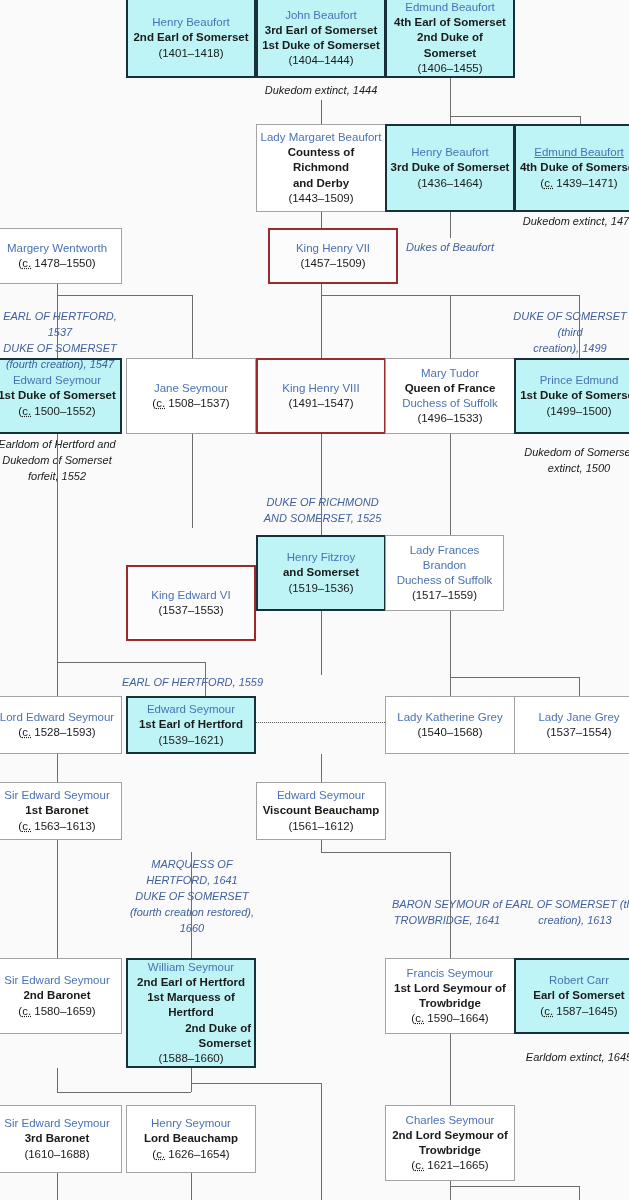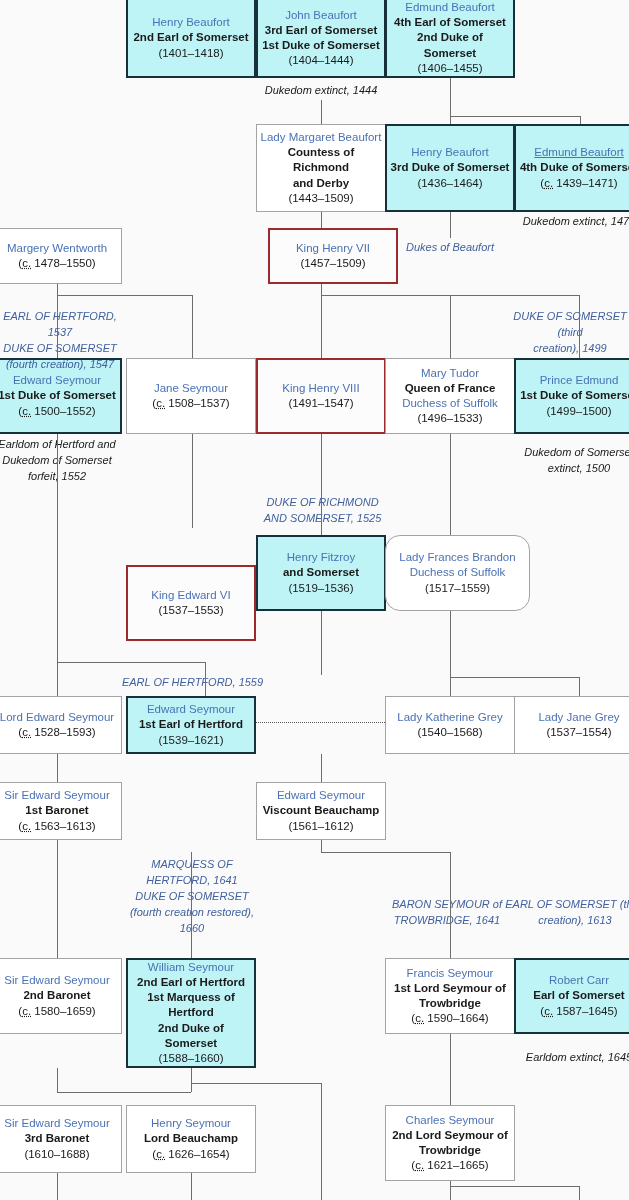--- a/index.html
+++ b/index.html
@@ -109,21 +109,21 @@
     </div>
     <div class="bx rd" style="left: 126px; top: 565px; width: 130px; height: 76px;">
       <div class="nm">King Edward VI</div>
       <div class="dt">(1537–1553)</div>
     </div>
     <div class="bx cy" style="left: 256px; top: 535px; width: 130px; height: 76px;">
       <div class="nm">Henry Fitzroy</div>
       <div class="ti b">and Somerset</div>
       <div class="dt">(1519–1536)</div>
     </div>
-    <div class="bx " style="left: 385px; top: 535px; width: 145px; height: 76px; border-radius: 15px;">
+    <div class="bx " style="left: 385px; top: 535px; width: 119px; height: 76px;">
       <div class="nm">Lady Frances Brandon</div>
       <div class="ti lk">Duchess of Suffolk</div>
       <div class="dt">(1517–1559)</div>
     </div>
     <div class="bx " style="left: -8px; top: 696px; width: 130px; height: 58px;">
       <div class="nm">Lord Edward Seymour</div>
       <div class="dt">(<span class="c">c.</span> <span>1528–1593</span>)</div>
     </div>
     <div class="bx cy" style="left: 126px; top: 696px; width: 130px; height: 58px;">
       <div class="nm">Edward Seymour</div>
@@ -146,21 +146,21 @@
     <div class="bx " style="left: 256px; top: 782px; width: 130px; height: 58px;">
       <div class="nm">Edward Seymour</div>
       <div class="ti b">Viscount Beauchamp</div>
       <div class="dt">(1561–1612)</div>
     </div>
     <div class="bx " style="left: -8px; top: 958px; width: 130px; height: 76px;">
       <div class="nm">Sir Edward Seymour</div>
       <div class="ti b">2nd Baronet</div>
       <div class="dt">(<span class="c">c.</span> <span>1580–1659</span>)</div>
     </div>
-    <div class="bx cy" style="left: 126px; top: 958px; width: 130px; height: 110px;">
+    <div class="bx cy" style="left: 126px; top: 958px; width: 130px; height: 110px; text-align: right;">
       <div class="nm">William Seymour</div>
       <div class="ti b">2nd Earl of Hertford</div>
       <div class="ti b">1st Marquess of</div>
       <div class="ti b">Hertford</div>
       <div class="ti b">2nd Duke of Somerset</div>
       <div class="dt">(1588–1660)</div>
     </div>
     <div class="bx " style="left: 385px; top: 958px; width: 130px; height: 76px;">
       <div class="nm">Francis Seymour</div>
       <div class="ti b">1st Lord Seymour of</div>

